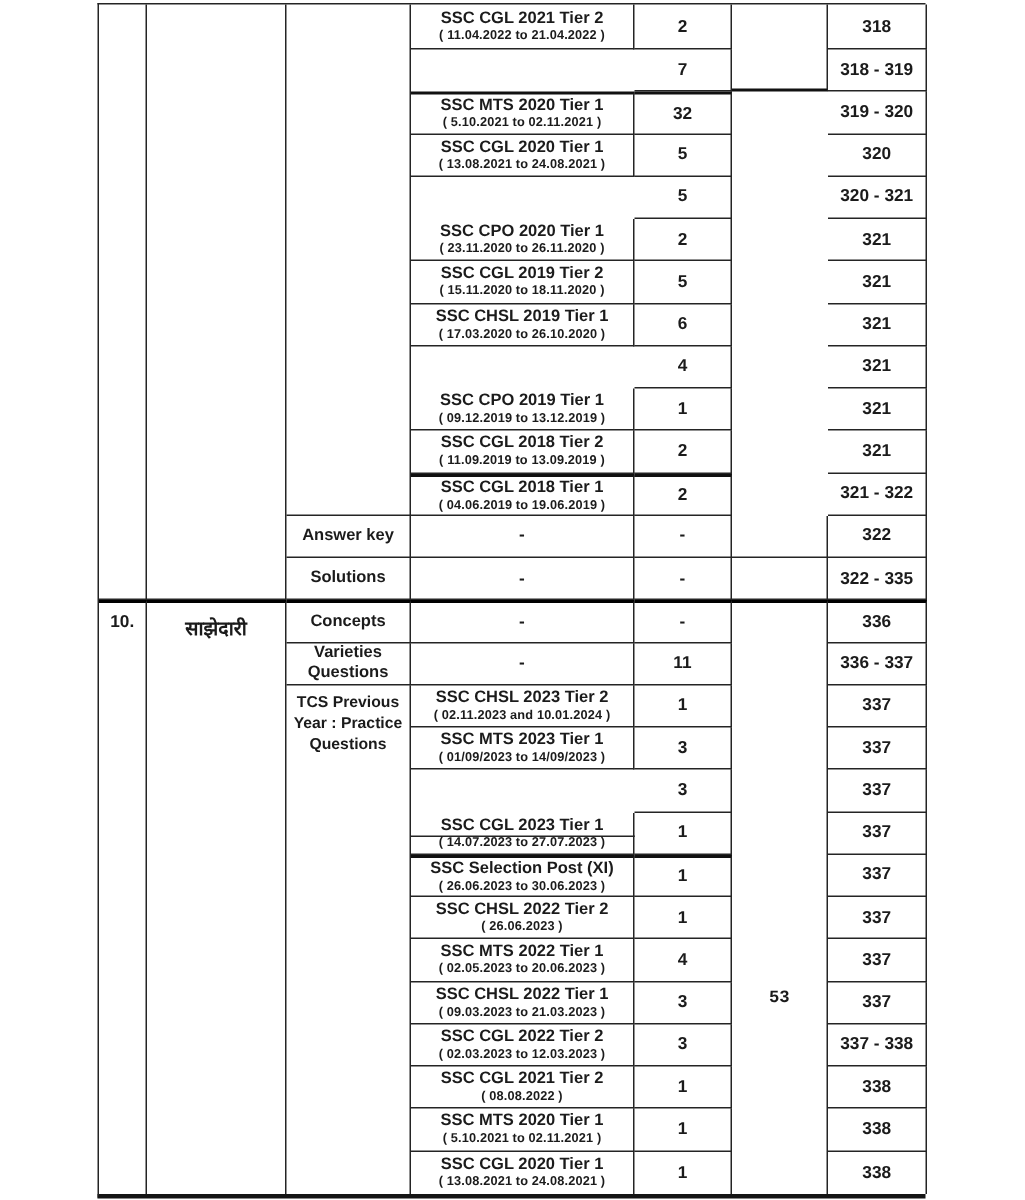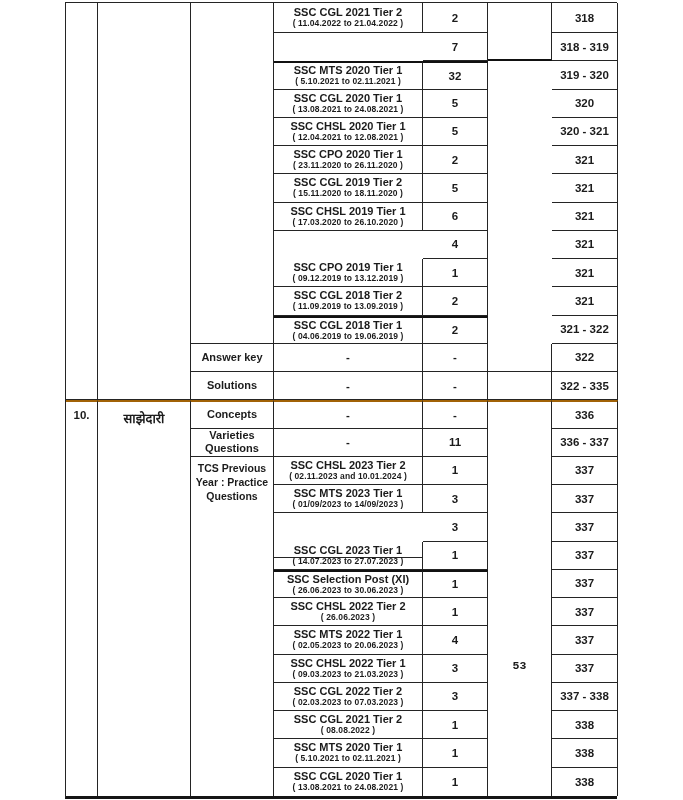--- a/index.html
+++ b/index.html
@@ -34,21 +34,21 @@
   .name  { font-size: 11px;  font-weight: 700; line-height: 12px; white-space: nowrap; }
   .dates { font-size: 8.5px; font-weight: 700; line-height: 11px; white-space: nowrap; letter-spacing: 0.1px; }
   .num   { font-size: 11.5px; font-weight: 700; }
   .label { font-size: 11px; font-weight: 700; line-height: 13px; padding: 1px 2px; }
   .top-align { justify-content: flex-start; padding-top: 7px; }
   .serial { font-size: 11.5px; font-weight: 700; }
   .topic  { font-size: 13px; font-weight: 700; }
   .cat    { font-size: 10.5px; font-weight: 700; line-height: 14px; padding: 4px 1px; justify-content: flex-start; }
   .total  { font-size: 11.5px; font-weight: 700; }
   .t53    { padding-top: 132px; }
-  .sec-top    { border-top: 2px solid #a16207; }
+  .sec-top    { border-top: 2px solid #000000; }
   .thick-top  { border-top: 2px solid #111; }
   .thick-bottom { border-bottom: 2.5px solid #111; }
   .no-bottom  { border-bottom: none; }
 </style>
 </head>
 <body>
 
 <div class="tbl" id="tbl">
 
   <div class="cell" style="grid-area: 1 / 1 / 15 / 2;"></div>
@@ -89,24 +89,20 @@
   <div class="cell num thick-top" style="grid-area: 3 / 5 / 4 / 6;">32</div>
   <div class="cell num" style="grid-area: 3 / 7 / 4 / 8;">319 - 320</div>
 
   <div class="cell" style="grid-area: 4 / 4 / 5 / 5;">
     <span class="name">SSC CGL 2020 Tier 1</span>
     <span class="dates">( 13.08.2021 to 24.08.2021 )</span>
   </div>
   <div class="cell num" style="grid-area: 4 / 5 / 5 / 6;">5</div>
   <div class="cell num" style="grid-area: 4 / 7 / 5 / 8;">320</div>
 
-  <div class="cell" style="grid-area: 5 / 4 / 6 / 5;">
-    <span class="name">SSC CHSL 2020 Tier 1</span>
-    <span class="dates">( 12.04.2021 to 12.08.2021 )</span>
-  </div>
   <div class="cell num" style="grid-area: 5 / 5 / 6 / 6;">5</div>
   <div class="cell num" style="grid-area: 5 / 7 / 6 / 8;">320 - 321</div>
 
   <div class="cell" style="grid-area: 6 / 4 / 7 / 5;">
     <span class="name">SSC CPO 2020 Tier 1</span>
     <span class="dates">( 23.11.2020 to 26.11.2020 )</span>
   </div>
   <div class="cell num" style="grid-area: 6 / 5 / 7 / 6;">2</div>
   <div class="cell num" style="grid-area: 6 / 7 / 7 / 8;">321</div>
 
@@ -219,21 +215,21 @@
 
   <div class="cell" style="grid-area: 24 / 4 / 25 / 5;">
     <span class="name">SSC CHSL 2022 Tier 1</span>
     <span class="dates">( 09.03.2023 to 21.03.2023 )</span>
   </div>
   <div class="cell num" style="grid-area: 24 / 5 / 25 / 6;">3</div>
   <div class="cell num" style="grid-area: 24 / 7 / 25 / 8;">337</div>
 
   <div class="cell" style="grid-area: 25 / 4 / 26 / 5;">
     <span class="name">SSC CGL 2022 Tier 2</span>
-    <span class="dates">( 02.03.2023 to 07.03.2023 )</span>
+    <span class="dates">( 02.03.2023 to 12.03.2023 )</span>
   </div>
   <div class="cell num" style="grid-area: 25 / 5 / 26 / 6;">3</div>
   <div class="cell num" style="grid-area: 25 / 7 / 26 / 8;">337 - 338</div>
 
   <div class="cell" style="grid-area: 26 / 4 / 27 / 5;">
     <span class="name">SSC CGL 2021 Tier 2</span>
     <span class="dates">( 08.08.2022 )</span>
   </div>
   <div class="cell num" style="grid-area: 26 / 5 / 27 / 6;">1</div>
   <div class="cell num" style="grid-area: 26 / 7 / 27 / 8;">338</div>

